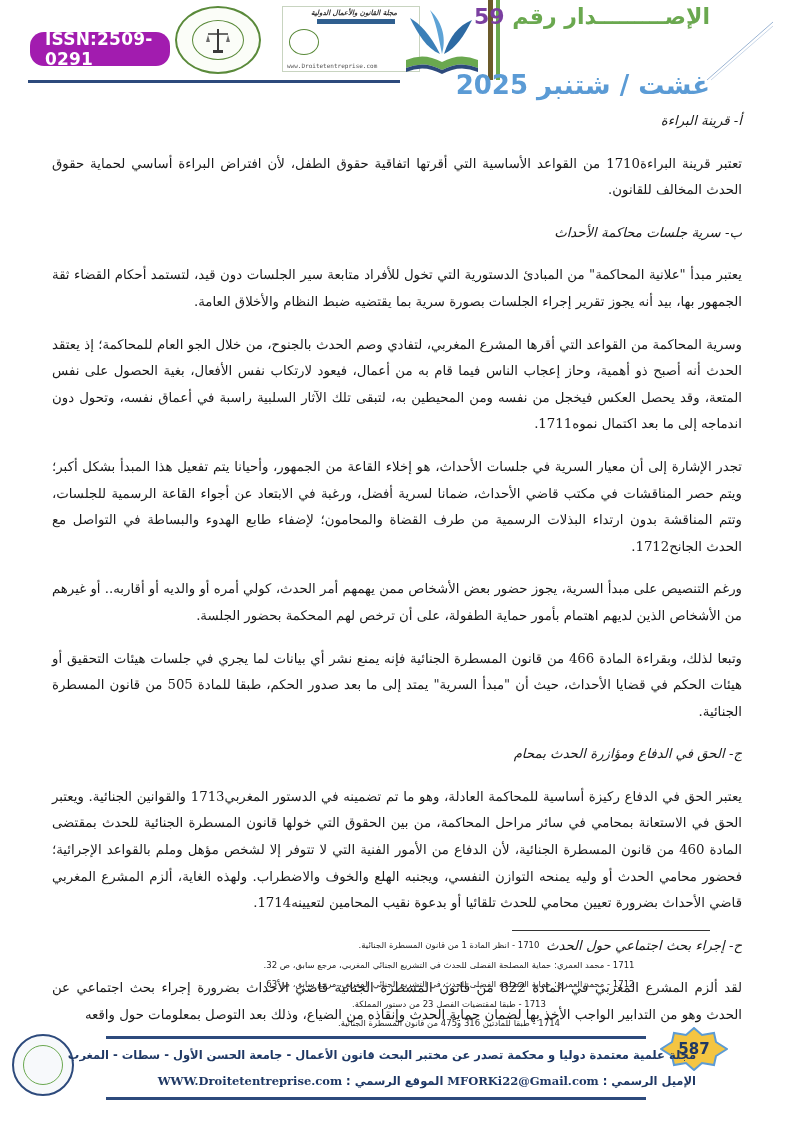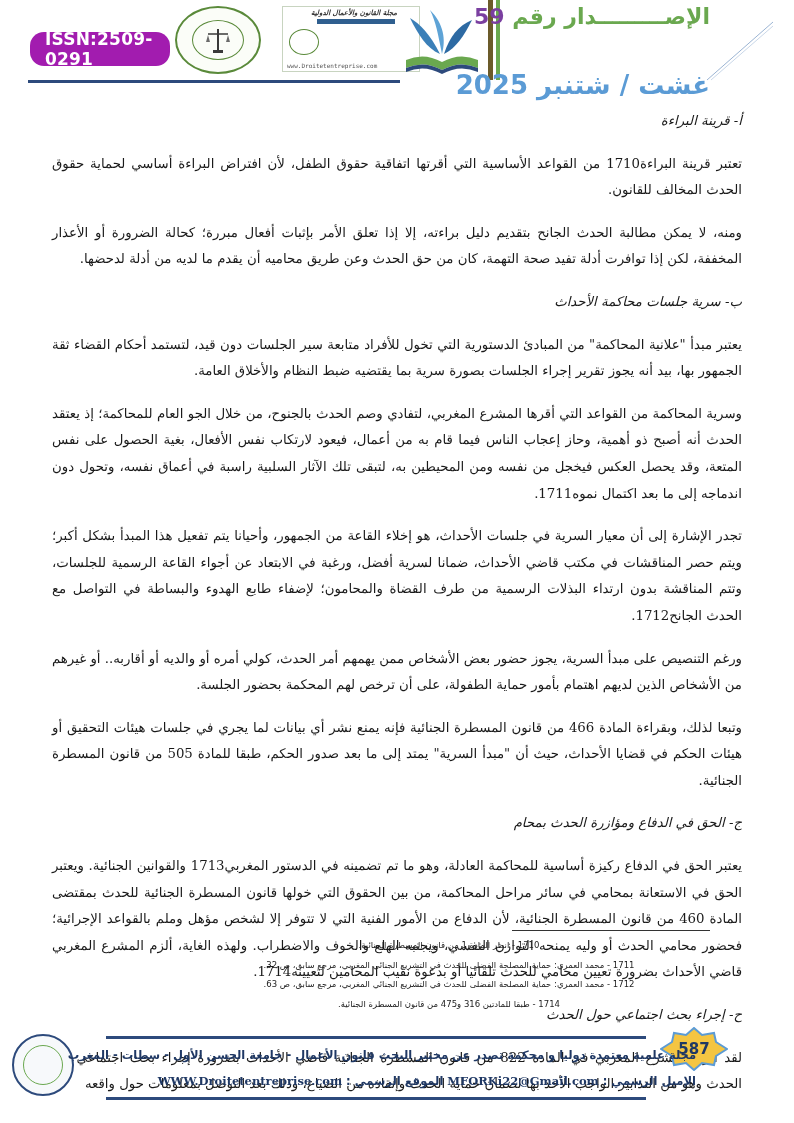--- a/index.html
+++ b/index.html
@@ -137,38 +137,38 @@
     <line x1="2" y1="60" x2="68" y2="2" stroke="#9bb4d3" stroke-width="1"></line>
     <line x1="6" y1="60" x2="68" y2="6" stroke="#c9d7e8" stroke-width="1"></line>
   </svg>
 
   <div class="header-rule"></div>
 </div>
 
 <div class="content">
   <p class="subhead">أ- قرينة البراءة</p>
   <p>تعتبر قرينة البراءة1710 من القواعد الأساسية التي أقرتها اتفاقية حقوق الطفل، لأن افتراض البراءة أساسي لحماية حقوق الحدث المخالف للقانون.</p>
-  <p>ومنه، لا يمكن مطالبة الحدث الجانح بتقديم دليل براءته، إلا إذا تعلق الأمر بإثبات أفعال مبررة؛ كحالة الضرورة أو الأعذار المخففة، لكن إذا توافرت أدلة تفيد صحة التهمة، كان من حق الحدث وعن طريق محاميه أن يقدم ما لديه من أدلة لدحضها.</p>
   <p class="subhead">ب- سرية جلسات محاكمة الأحداث</p>
   <p>يعتبر مبدأ "علانية المحاكمة" من المبادئ الدستورية التي تخول للأفراد متابعة سير الجلسات دون قيد، لتستمد أحكام القضاء ثقة الجمهور بها، بيد أنه يجوز تقرير إجراء الجلسات بصورة سرية بما يقتضيه ضبط النظام والأخلاق العامة.</p>
   <p>وسرية المحاكمة من القواعد التي أقرها المشرع المغربي، لتفادي وصم الحدث بالجنوح، من خلال الجو العام للمحاكمة؛ إذ يعتقد الحدث أنه أصبح ذو أهمية، وحاز إعجاب الناس فيما قام به من أعمال، فيعود لارتكاب نفس الأفعال، بغية الحصول على نفس المتعة، وقد يحصل العكس فيخجل من نفسه ومن المحيطين به، لتبقى تلك الآثار السلبية راسبة في أعماق نفسه، وتحول دون اندماجه إلى ما بعد اكتمال نموه1711.</p>
   <p>تجدر الإشارة إلى أن معيار السرية في جلسات الأحداث، هو إخلاء القاعة من الجمهور، وأحيانا يتم تفعيل هذا المبدأ بشكل أكبر؛ ويتم حصر المناقشات في مكتب قاضي الأحداث، ضمانا لسرية أفضل، ورغبة في الابتعاد عن أجواء القاعة الرسمية للجلسات، وتتم المناقشة بدون ارتداء البذلات الرسمية من طرف القضاة والمحامون؛ لإضفاء طابع الهدوء والبساطة في التواصل مع الحدث الجانح1712.</p>
   <p>ورغم التنصيص على مبدأ السرية، يجوز حضور بعض الأشخاص ممن يهمهم أمر الحدث، كولي أمره أو والديه أو أقاربه.. أو غيرهم من الأشخاص الذين لديهم اهتمام بأمور حماية الطفولة، على أن ترخص لهم المحكمة بحضور الجلسة.</p>
   <p>وتبعا لذلك، وبقراءة المادة 466 من قانون المسطرة الجنائية فإنه يمنع نشر أي بيانات لما يجري في جلسات هيئات التحقيق أو هيئات الحكم في قضايا الأحداث، حيث أن "مبدأ السرية" يمتد إلى ما بعد صدور الحكم، طبقا للمادة 505 من قانون المسطرة الجنائية.</p>
   <p class="subhead">ج- الحق في الدفاع ومؤازرة الحدث بمحام</p>
   <p>يعتبر الحق في الدفاع ركيزة أساسية للمحاكمة العادلة، وهو ما تم تضمينه في الدستور المغربي1713 والقوانين الجنائية. ويعتبر الحق في الاستعانة بمحامي في سائر مراحل المحاكمة، من بين الحقوق التي خولها قانون المسطرة الجنائية للحدث بمقتضى المادة 460 من قانون المسطرة الجنائية، لأن الدفاع من الأمور الفنية التي لا تتوفر إلا لشخص مؤهل وملم بالقواعد الإجرائية؛ فحضور محامي الحدث أو وليه يمنحه التوازن النفسي، ويجنبه الهلع والخوف والاضطراب. ولهذه الغاية، ألزم المشرع المغربي قاضي الأحداث بضرورة تعيين محامي للحدث تلقائيا أو بدعوة نقيب المحامين لتعيينه1714.</p>
   <p class="subhead">ح- إجراء بحث اجتماعي حول الحدث</p>
   <p>لقد ألزم المشرع المغربي في المادة 822 من قانون المسطرة الجنائية قاضي الأحداث بضرورة إجراء بحث اجتماعي عن الحدث وهو من التدابير الواجب الأخذ بها لضمان حماية الحدث وإنقاذه من الضياع، وذلك  بعد التوصل بمعلومات حول واقعه</p>
 </div>
 
 <div class="fn-rule"></div>
 <div class="footnotes">
   <div class="fn">1710 - انظر المادة 1 من قانون المسطرة الجنائية.</div>
   <div class="fn">1711 - محمد العمري: حماية المصلحة الفضلى للحدث في التشريع الجنائي المغربي، مرجع سابق، ص 32.</div>
   <div class="fn">1712 - محمد العمري: حماية المصلحة الفضلى للحدث في التشريع الجنائي المغربي، مرجع سابق، ص 63.</div>
+  <div class="fn">1713 - طبقا لمقتضيات الفصل 23 من دستور المملكة.</div>
   <div class="fn">1714 - طبقا للمادتين 316 و475 من قانون المسطرة الجنائية.</div>
 </div>
 
 <div class="footer-seal">
   <div class="in"></div>
 </div>
 
 <div class="footer-rule-top"></div>
 
 <div class="page-badge">

